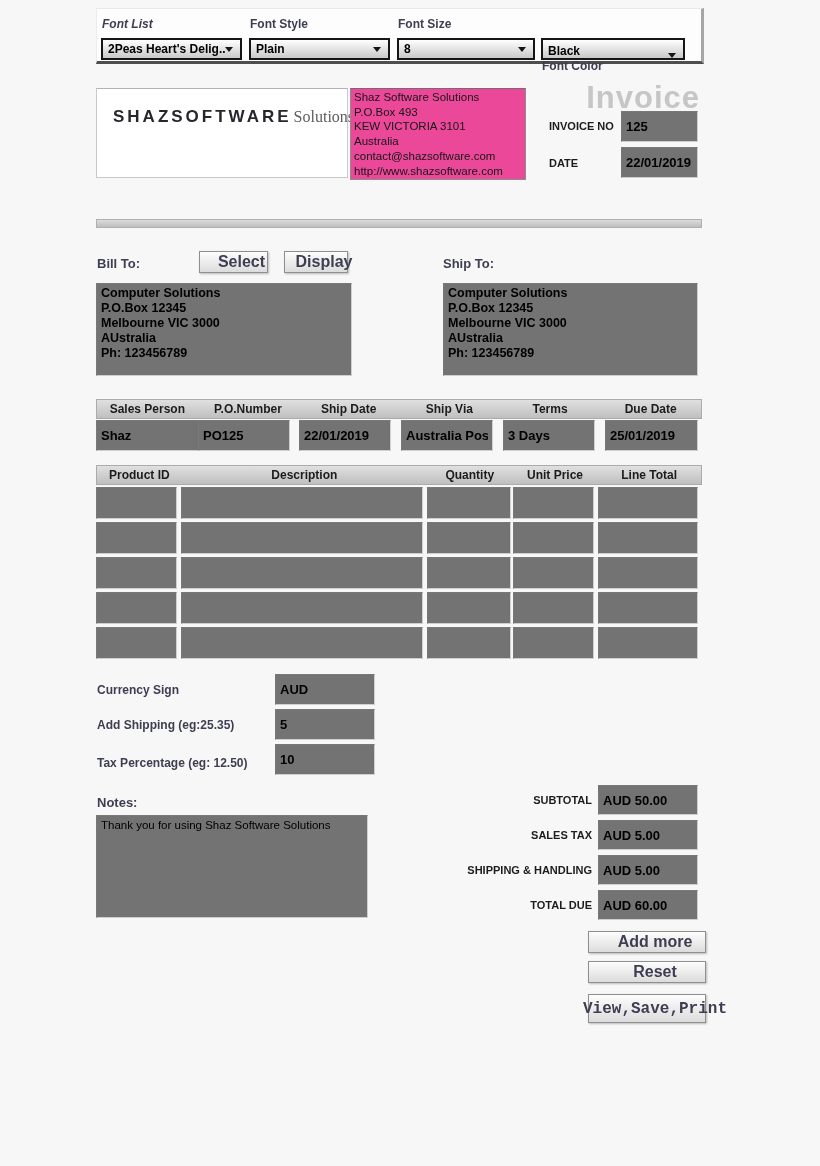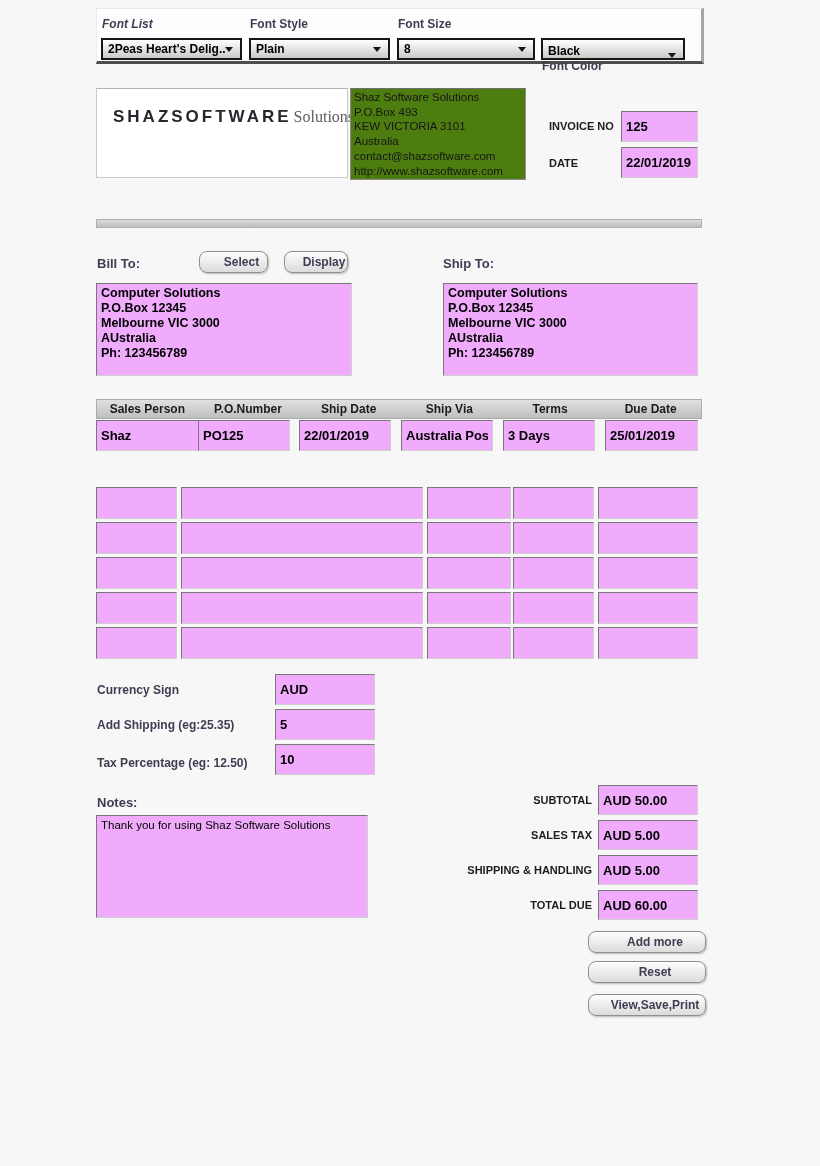--- a/index.html
+++ b/index.html
@@ -33,51 +33,51 @@
   
   .logo-box {
     position:absolute; left:96px; top:88px; width:252px; height:90px;
     background:#ffffff; border:1px solid #c9c9c9; border-top-color:#b3b3b3;
     display:flex; align-items:flex-start; padding:12px 0 0 8px;
   }
   .brand { font-size:17px; font-weight:bold; letter-spacing:3px; color:#26262c; margin:6px 0 0 8px; white-space:nowrap; }
   .brand-suffix { font-family:"Liberation Serif", serif; font-size:16px; letter-spacing:0; font-weight:normal; color:#5d5d5d; margin-left:2px; }
   .company-box {
     position:absolute; left:350px; top:88px; width:176px; height:92px;
-    background:#4d7c0f; border:1px solid #8d8d8d; border-top-color:#6f6f6f;
+    background:#ec4899; border:1px solid #8d8d8d; border-top-color:#6f6f6f;
     padding:1px 0 16px 3px; overflow:hidden;
   }
   .company-box div { font-size:11.5px; color:#161616; line-height:14.7px; white-space:nowrap; }
   .invoice-title {
     position:absolute; left:500px; top:80px; width:200px; text-align:right;
     font-size:31px; font-weight:bold; color:#c6c6c6; letter-spacing:1px;
   }
   .hdr-lbl { position:absolute; font-size:11px; font-weight:bold; color:#1c1c1c; }
 
   
   .field {
-    position:absolute; background:#f0abfc;
+    position:absolute; background:#737373;
     border:1px solid; border-color:#787878 #cfcfcf #cfcfcf #787878;
     font-family:"Liberation Sans", sans-serif;
     font-size:13px; font-weight:bold; color:#000; padding:2px 4px; outline:none;
   }
   textarea.field { resize:none; line-height:15px; font-size:12.5px; }
 
   
   .divider {
     position:absolute; left:96px; top:219px; width:606px; height:9px;
     background:linear-gradient(#dcdcdc,#bdbdbd); border:1px solid #b0b0b0;
   }
 
   .sec-lbl { position:absolute; font-size:13px; font-weight:bold; color:#3e3e52; }
 
   .btn {
-    position:absolute; border:1px solid #8f8f8f; border-radius:8px;
+    position:absolute; border:1px solid #8f8f8f; border-radius:0;
     background:linear-gradient(#fdfdfd,#dcdcdc);
-    font-size:12px; font-weight:bold; color:#3e3e52; text-align:center;
+    font-size:16px; font-weight:bold; color:#3e3e52; text-align:center;
     display:flex; align-items:center; justify-content:center;
     cursor:pointer; box-shadow:1px 1px 2px rgba(0,0,0,.25);padding-left:16px;
   }
 
   
   .bar {
     position:absolute; left:96px; width:606px; height:20px;
     background:linear-gradient(#e0e0e0,#bfbfbf); border:1px solid #ababab;
     display:flex;
   }
@@ -134,20 +134,21 @@
 
   <div class="company-box">
     <div>Shaz Software Solutions</div>
     <div>P.O.Box 493</div>
     <div>KEW VICTORIA 3101</div>
     <div>Australia</div>
     <div>contact@shazsoftware.com</div>
     <div>http://www.shazsoftware.com</div>
   </div>
 
+  <div class="invoice-title">Invoice</div>
 
   <span class="hdr-lbl" style="left:549px; top:120px;">INVOICE NO</span>
   <input class="field" style="left: 621px; top: 111px; width: 77px; height: 31px;" value="125">
 
   <span class="hdr-lbl" style="left:549px; top:157px;">DATE</span>
   <input class="field" style="left: 621px; top: 147px; width: 77px; height: 31px;" value="22/01/2019">
 
   <div class="divider"></div>
 
   <span class="sec-lbl" style="left:97px; top:256px;">Bill To:</span>
@@ -174,20 +175,27 @@
     <span class="cell" style="width:101px;">Terms</span>
     <span class="cell" style="width:101px;">Due Date</span>
   </div>
   <input class="field" style="left: 96px; top: 420px; width: 108px; height: 31px;" value="Shaz">
   <input class="field" style="left: 198px; top: 420px; width: 92px; height: 31px;" value="PO125">
   <input class="field" style="left: 299px; top: 420px; width: 92px; height: 31px;" value="22/01/2019">
   <input class="field" style="left: 401px; top: 420px; width: 92px; height: 31px;" value="Australia Post">
   <input class="field" style="left: 503px; top: 420px; width: 92px; height: 31px;" value="3 Days">
   <input class="field" style="left: 605px; top: 420px; width: 93px; height: 31px;" value="25/01/2019">
 
+  <div class="bar" style="top:465px;">
+    <span class="cell" style="width:85px;">Product ID</span>
+    <span class="cell" style="width:246px;">Description</span>
+    <span class="cell" style="width:86px;">Quantity</span>
+    <span class="cell" style="width:85px;">Unit Price</span>
+    <span class="cell" style="width:104px;">Line Total</span>
+  </div>
 
   <div id="item-rows">
       <input class="field" style="left: 96px; top: 487px; width: 81px; height: 32px;">
       <input class="field" style="left: 181px; top: 487px; width: 242px; height: 32px;">
       <input class="field" style="left: 427px; top: 487px; width: 84px; height: 32px;">
       <input class="field" style="left: 513px; top: 487px; width: 81px; height: 32px;">
       <input class="field" style="left: 598px; top: 487px; width: 100px; height: 32px;">
       <input class="field" style="left: 96px; top: 522px; width: 81px; height: 32px;">
       <input class="field" style="left: 181px; top: 522px; width: 242px; height: 32px;">
       <input class="field" style="left: 427px; top: 522px; width: 84px; height: 32px;">
@@ -229,15 +237,15 @@
   <input class="field" style="left: 598px; top: 820px; width: 100px; height: 30px;" value="AUD 5.00">
 
   <span class="tot-lbl" style="top:864px;">SHIPPING &amp; HANDLING</span>
   <input class="field" style="left: 598px; top: 855px; width: 100px; height: 30px;" value="AUD 5.00">
 
   <span class="tot-lbl" style="top:899px;">TOTAL DUE</span>
   <input class="field" style="left: 598px; top: 890px; width: 100px; height: 30px;" value="AUD 60.00">
 
   <div class="btn" style="left:588px; top:931px; width:118px; height:22px;">Add more</div>
   <div class="btn" style="left:588px; top:961px; width:118px; height:22px;">Reset</div>
-  <div class="btn" style="left:588px; top:994px; width:118px; height:22px;">View,Save,Print</div>
+  <div class="btn" style="left:588px; top:994px; width:118px; height:29px;font-family:Liberation Mono, monospace;">View,Save,Print</div>
 
 </div>
 
 </body></html>

